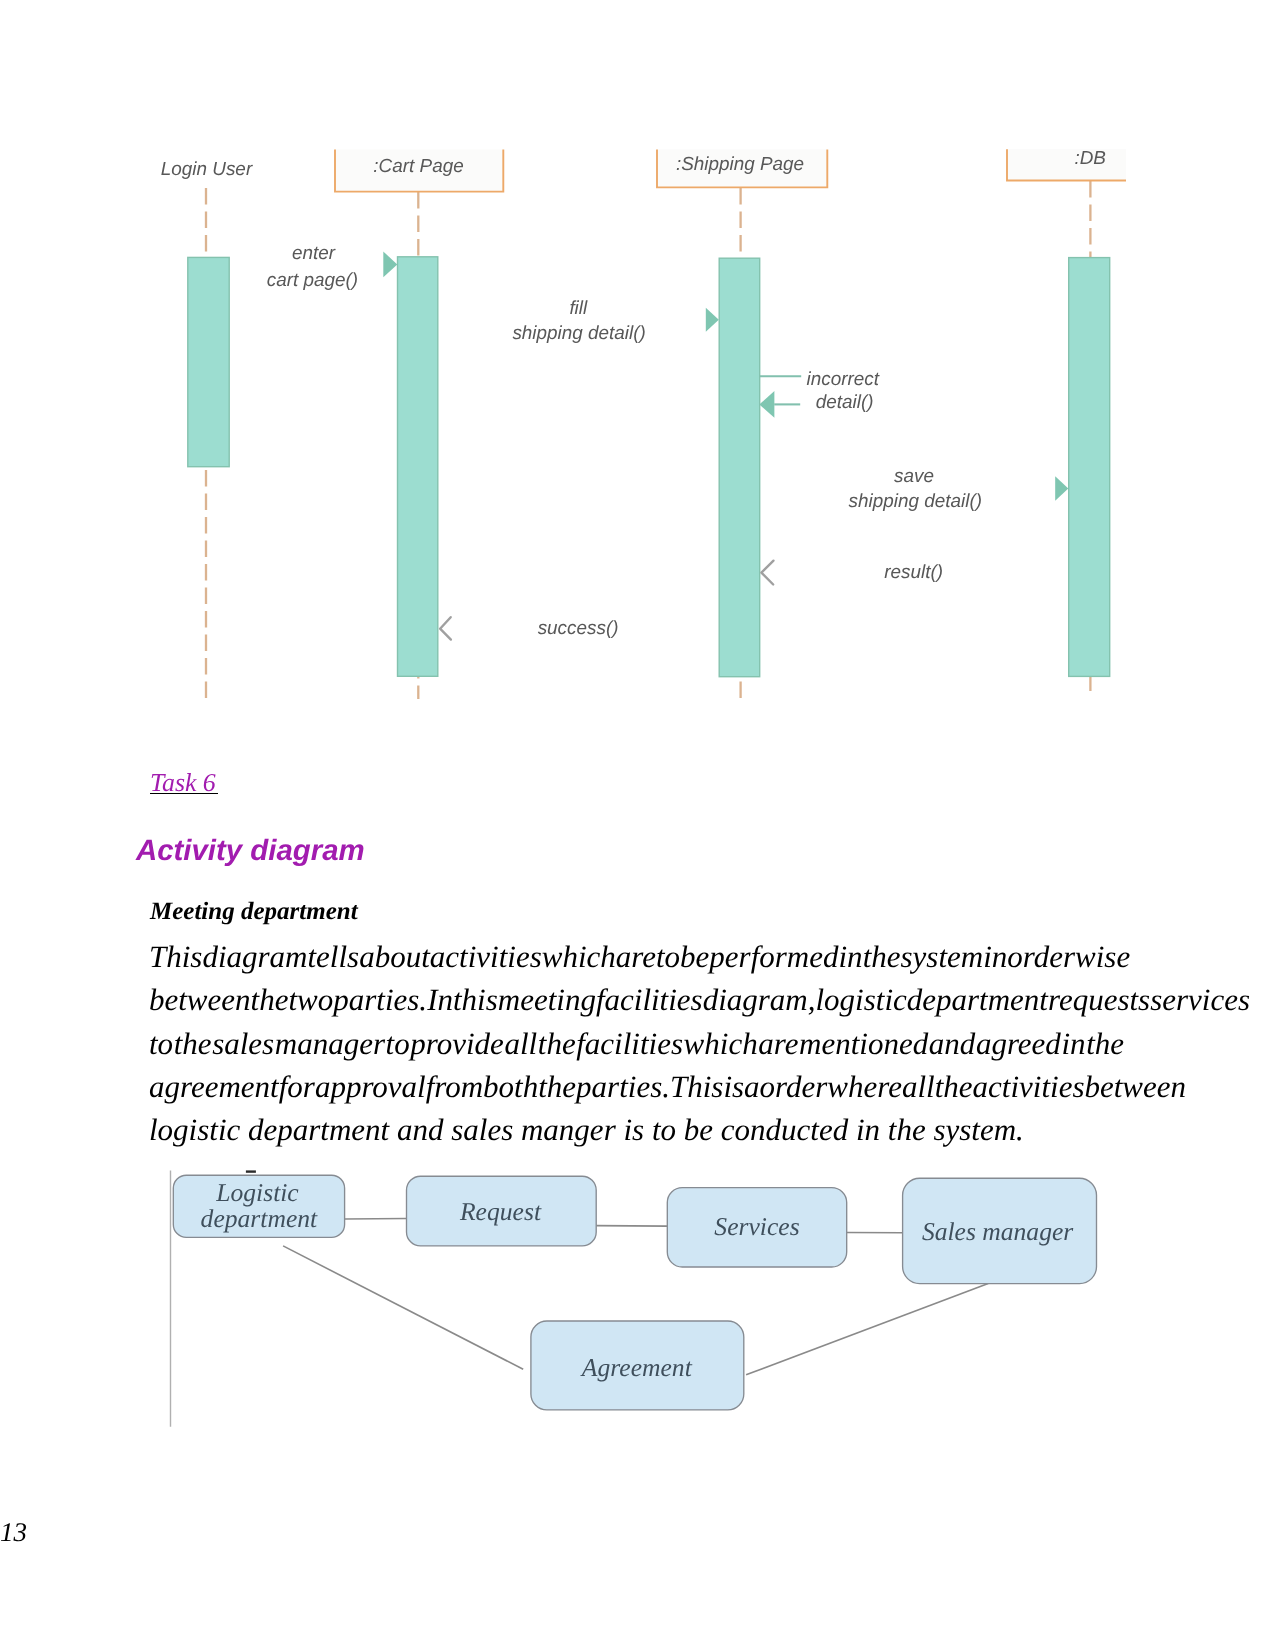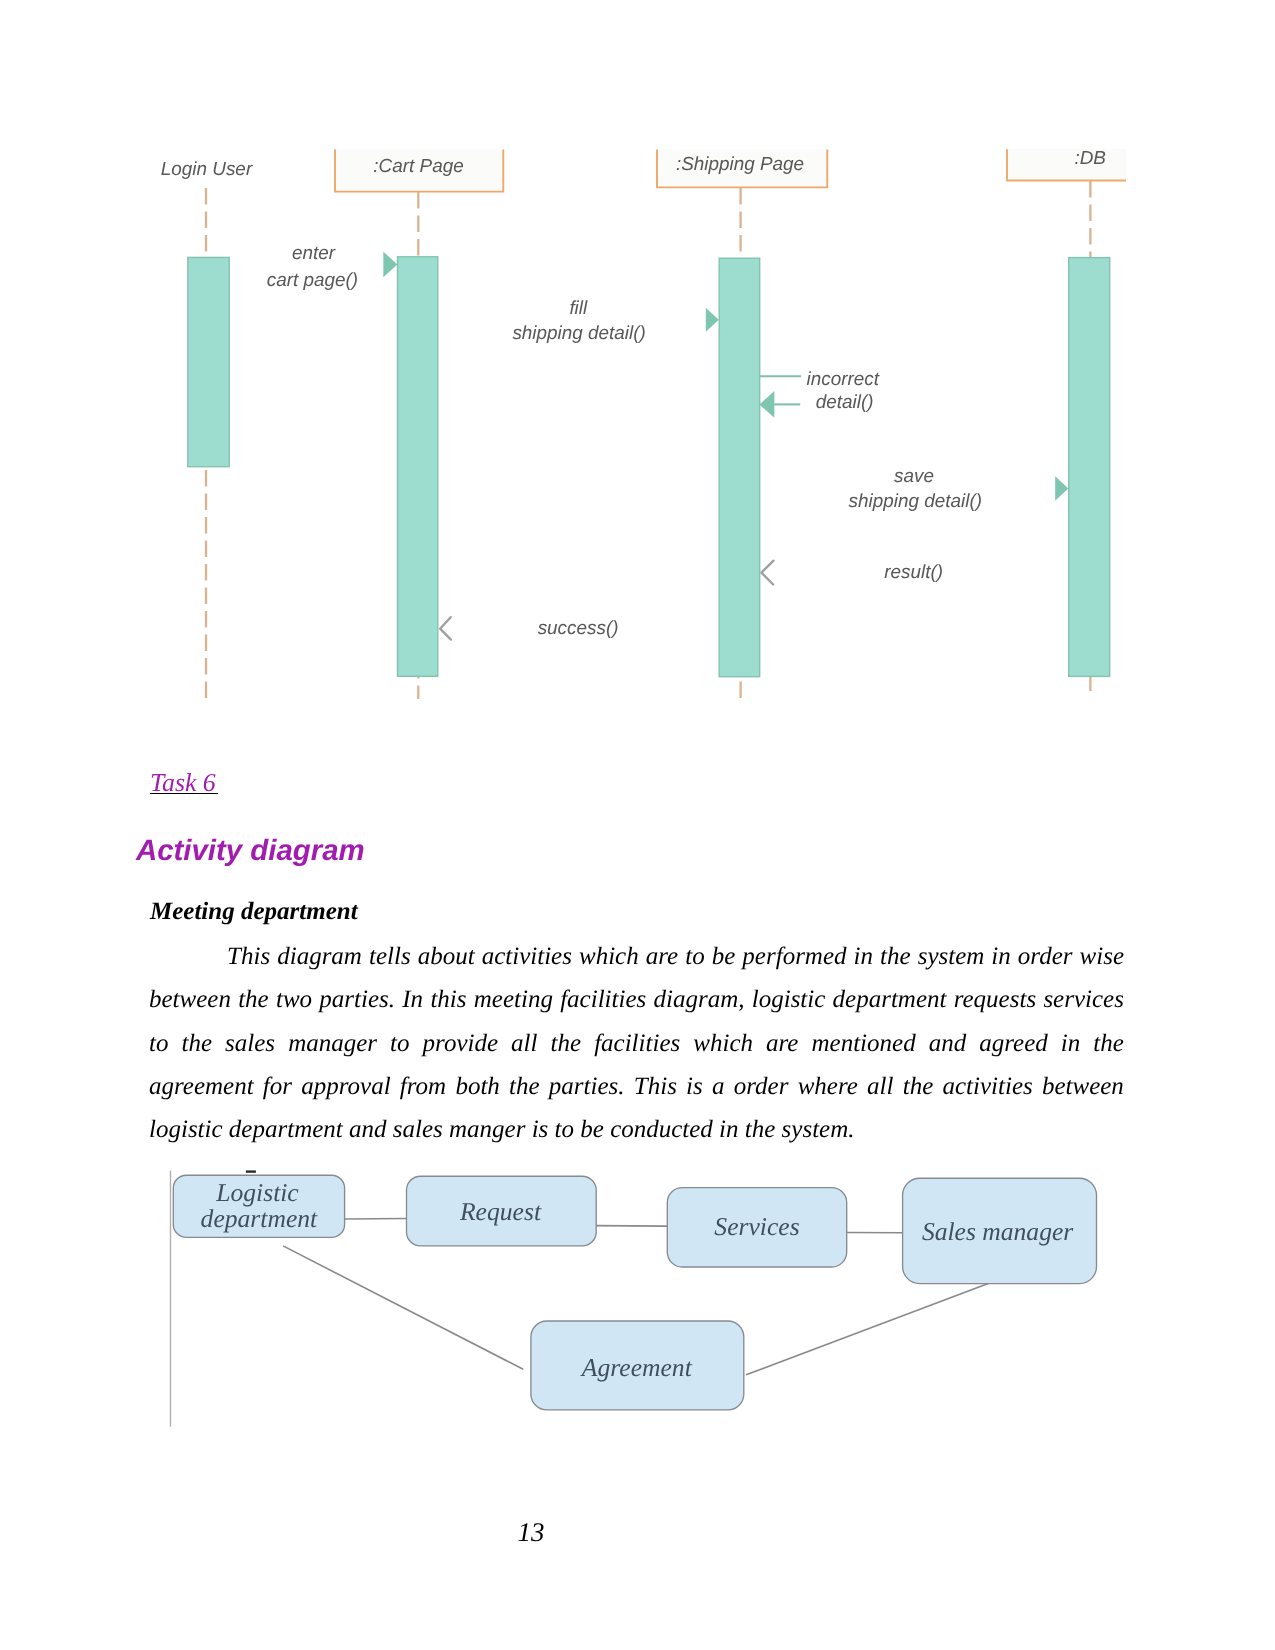--- a/index.html
+++ b/index.html
@@ -7,25 +7,25 @@
        -webkit-font-smoothing:antialiased;text-rendering:geometricPrecision;}
   .page{position:absolute;left:0;top:0;width:1275px;height:1650px;background:#fff;font-style:italic;}
   .task6,.actdiag-h,.meeting,.para,.pageno{will-change:opacity;opacity:0.999;}
   #seqdiag{position:absolute;left:0px;top:0px;filter:blur(0.75px);}
   #actdiag{position:absolute;left:0px;top:0px;filter:blur(0.5px);}
   .task6{position:absolute;left:150px;top:768px;font-size:25.8px;color:#a21caf;}
   .task6 span{display:inline-block;line-height:1;}
   .task6-underline{position:absolute;left:149.8px;top:792.8px;width:67.8px;height:1.5px;background:#000;}
   .actdiag-h{position:absolute;left:136px;top:834px;margin:0;font-family:"Liberation Sans",sans-serif;font-size:29.4px;font-weight:bold;color:#a21caf;letter-spacing:0px;}
   .meeting{position:absolute;left:150px;top:898px;font-size:25px;font-weight:bold;color:#000;}
-  .para{position:absolute;left:149px;top:935px;width:975px;font-size:25px;line-height:43.3px;text-align:justify;color:#000;}
+  .para{position:absolute;left:149px;top:935px;width:975px;font-size:31px;line-height:43.3px;text-align:justify;color:#000;}
   .para .ind{display:inline-block;width:71px;}
   .para .pl{display:flex;justify-content:space-between;height:43.3px;white-space:pre;}
   .para .pl.last{justify-content:flex-start;}
-  .pageno{position:absolute;left:0;top:1517px;width:1062px;text-align:center;font-size:27px;color:#000;}
+  .pageno{position:absolute;left:0;top:1517px;width:1062px;text-align:left;font-size:27px;color:#000;}
 </style>
 </head>
 <body>
 
 <div class="page">
 
   <svg id="seqdiag" width="1275" height="760" viewBox="0 0 1275 760">
 
     <g stroke="#d8ad87" stroke-width="2.3" opacity="0.92" stroke-dasharray="16.5 7" fill="none" stroke-linecap="butt">
       <line x1="206" y1="188" x2="206" y2="699"></line>

